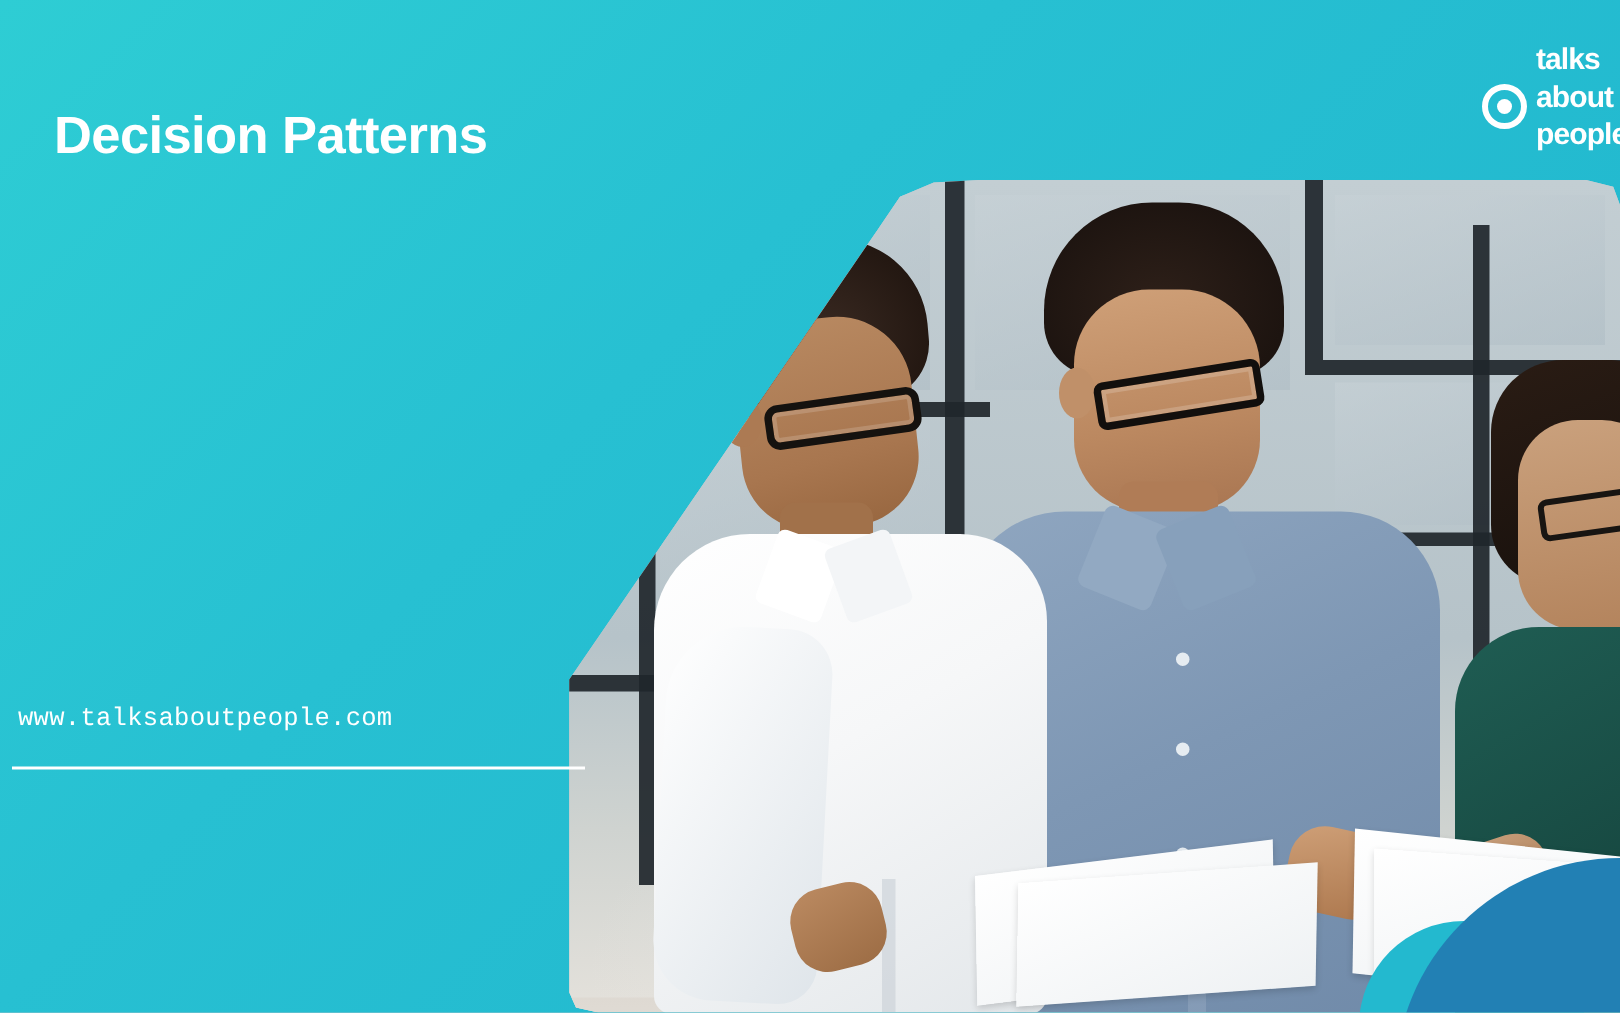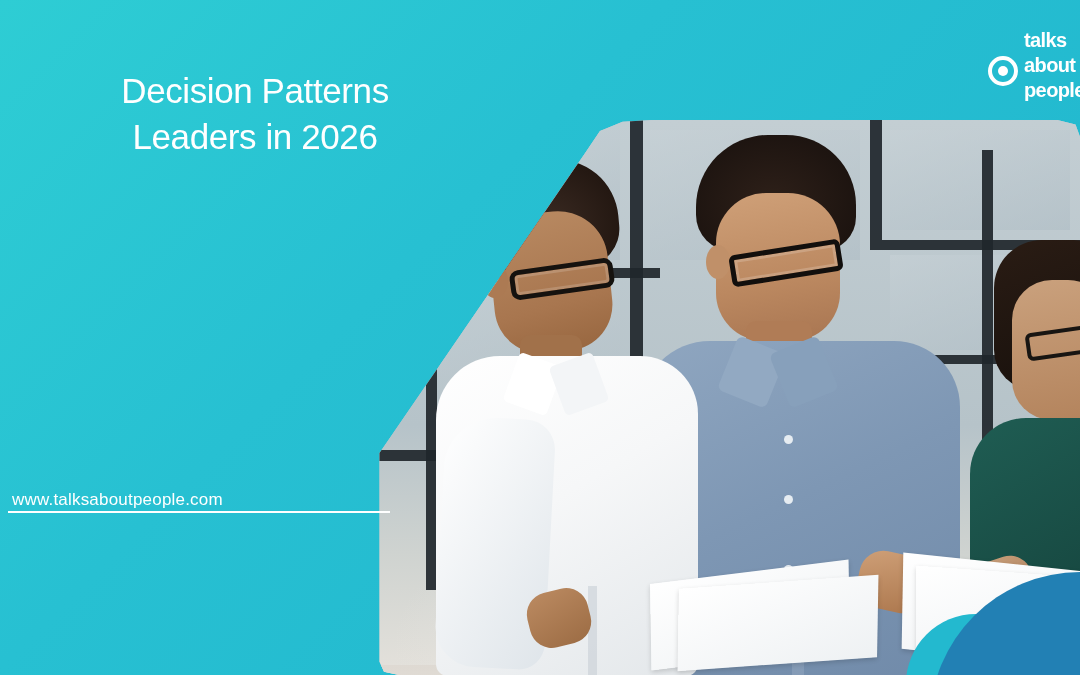--- a/index.html
+++ b/index.html
@@ -156,37 +156,37 @@
     position:absolute;
     left:906px; top:614px;
     width:150px; height:120px;
     background:#23b9cf;
     border-radius:70px 0 0 0;
   }
 
   
   .headline {
     position:absolute;
-    left:20px; top:68px;
+    left:36px; top:68px;
     width:470px;
     color:#ffffff;
     font-size:35px;
-    font-weight:normal;
+    font-weight:bold;
     line-height:1.32;
     letter-spacing:-0.4px;
-    text-align:center;
   }
   .headline .line { display:block; white-space:nowrap; }
 
   .site-url {
     position:absolute;
-    left:12px; top:490px;
+    left:12px; top:470px;
     color:#ffffff;
     font-size:17px;
     letter-spacing:.2px;
+    font-family:Liberation Mono, monospace;
   }
   .divider {
     position:absolute;
     left:8px; top:511px;
     width:382px; height:2px;
     background:#ffffff;
   }
 
   
   .logo {
@@ -289,21 +289,20 @@
       <div class="paper paper4"></div>
 
     </div>
   </div>
 
   <div class="teal-wedge"></div>
   <div class="blue-circle"></div>
 
   <h1 class="headline">
     <span class="line">Decision Patterns</span>
-    <span class="line">Leaders in 2026</span>
   </h1>
 
   <div class="site-url">www.talksaboutpeople.com</div>
   <div class="divider"></div>
 
   <div class="logo">
     <div class="logo-mark"></div>
     <div class="logo-text">
       <span>talks</span>
       <span>about</span>

